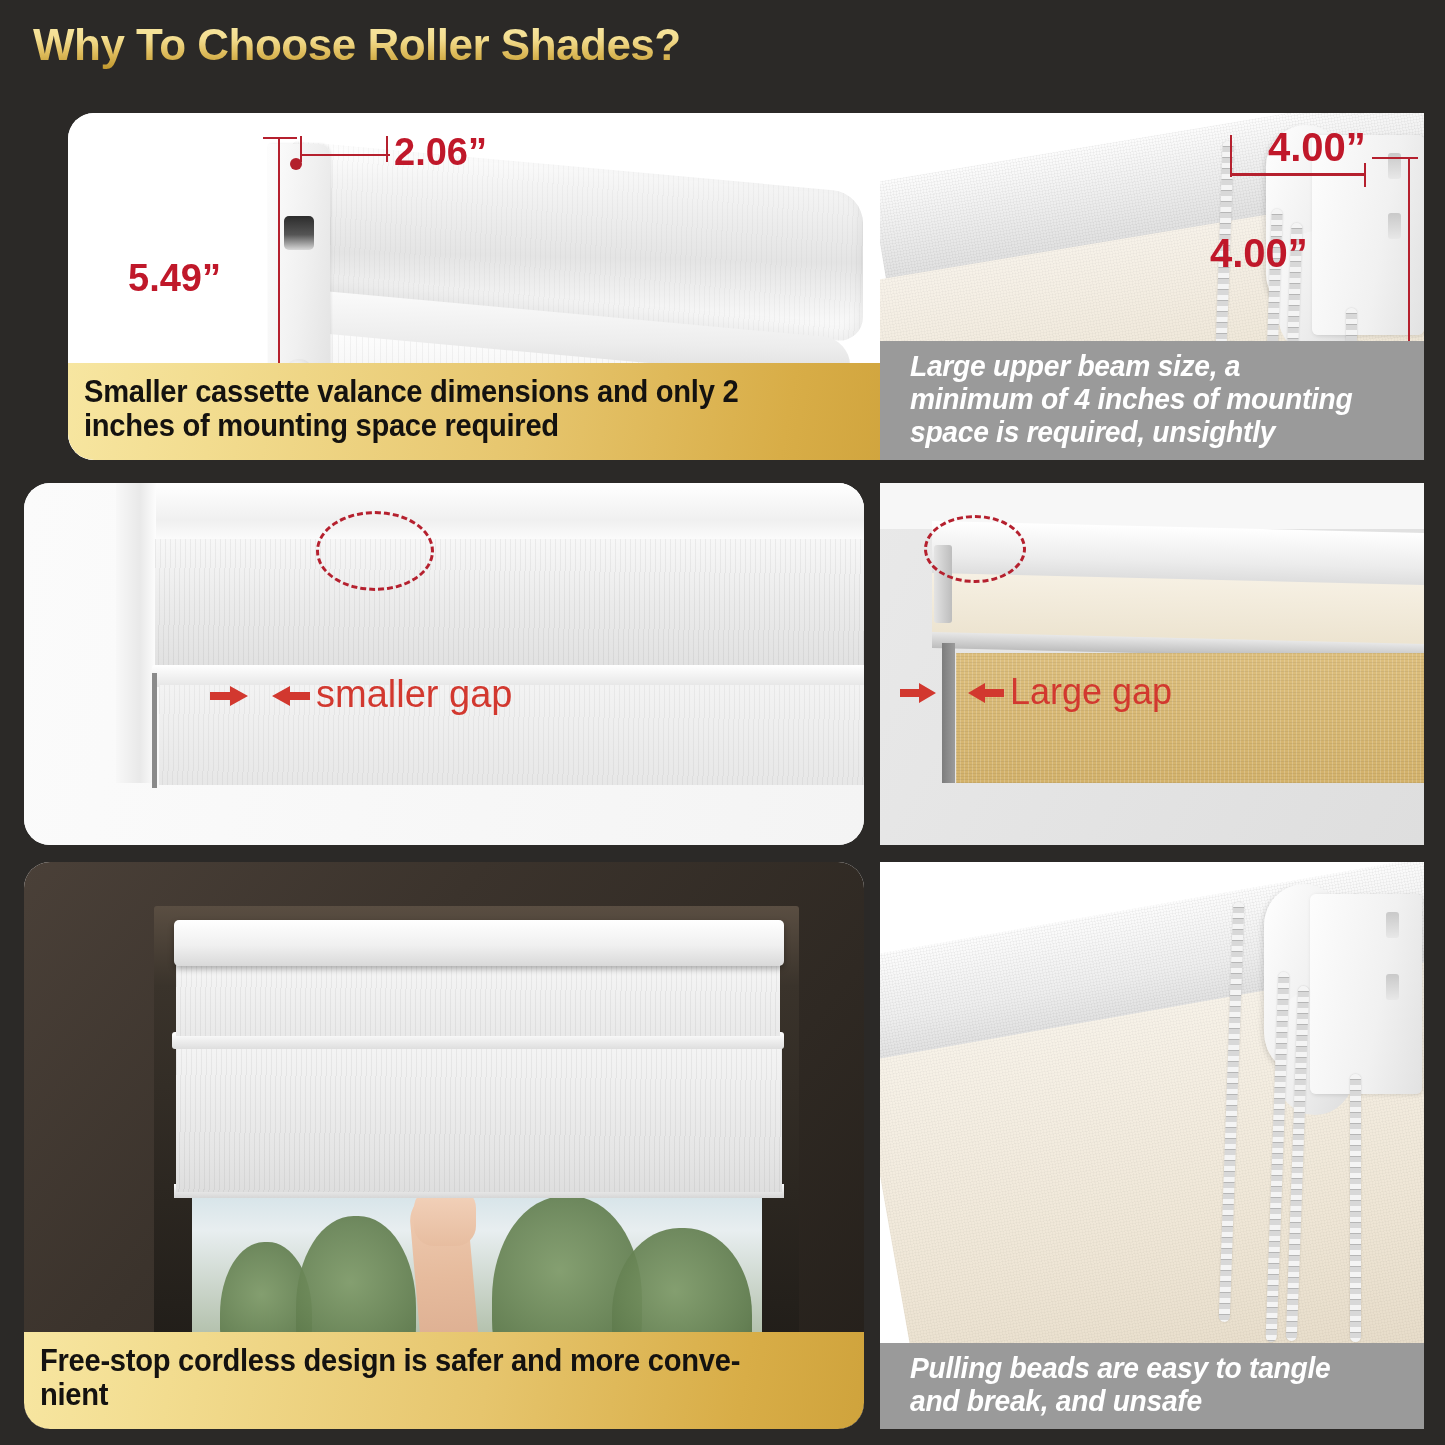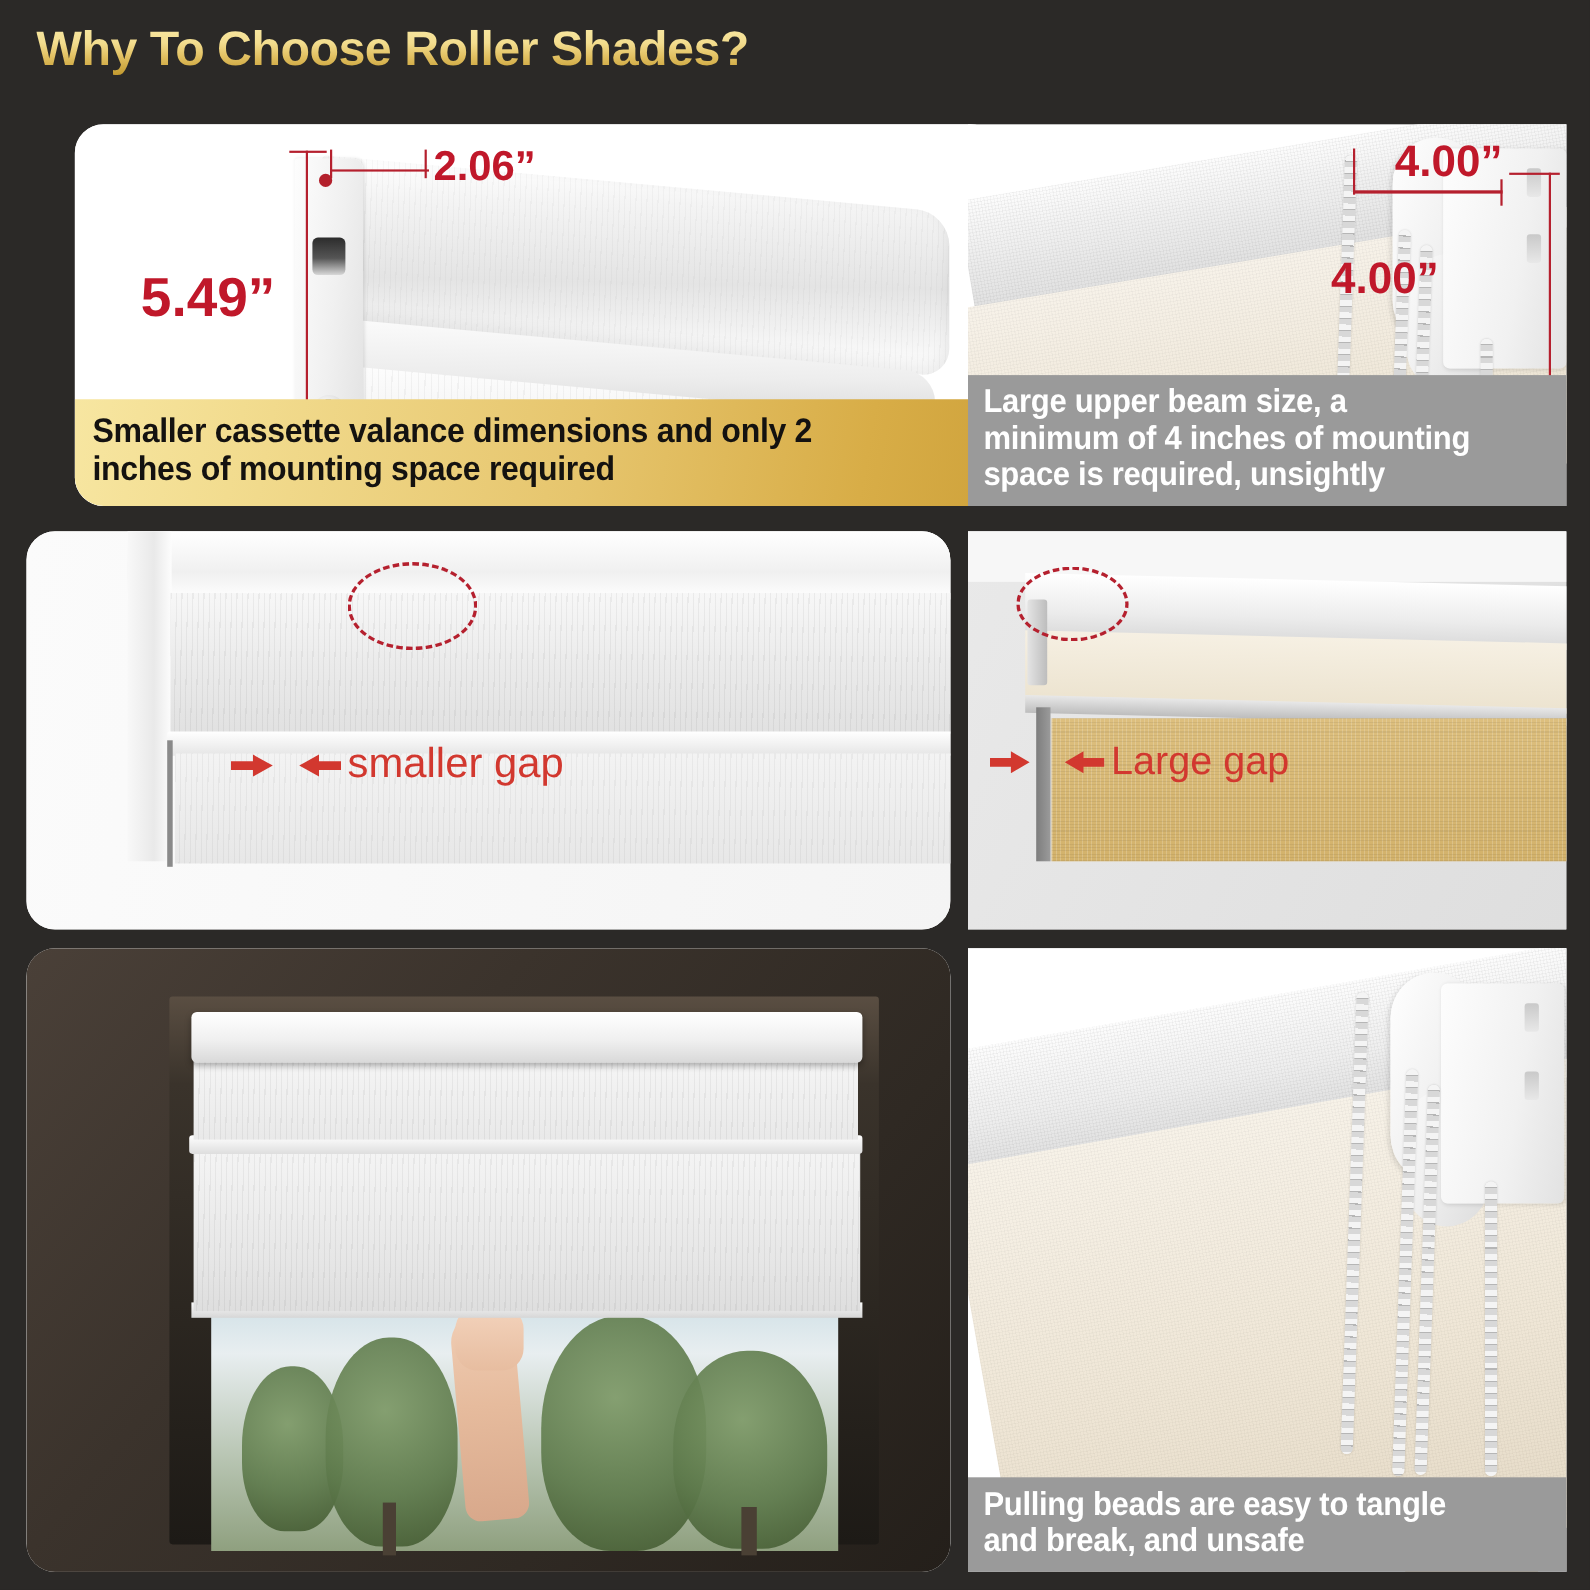--- a/index.html
+++ b/index.html
@@ -37,21 +37,21 @@
   .art{position:absolute;inset:0;}
 
   
   .cap{position:absolute;left:0;right:0;bottom:0;box-sizing:border-box;}
   .cap.gold{
     background:linear-gradient(100deg,#f7e6a1 0%,#f2dc8f 18%,#e6c56d 55%,#d8ad47 85%,#cfa33c 100%);
     color:#141210;padding:12px 16px 18px 16px;
     border-bottom-left-radius:26px;border-bottom-right-radius:26px;
   }
   .cap.gray{
-    background:#9a9a9a;color:#ffffff;padding:8px 14px 12px 14px;
+    background:#9a9a9a;color:#ffffff;padding:8px 14px 12px 30px;font-style:italic;
   }
   .cap .line{
     font-weight:bold;font-size:31px;line-height:1.08;
     letter-spacing:-0.3px;
     transform:scaleX(0.94);transform-origin:left center;
     white-space:nowrap;
   }
   .cap.gray .line{font-size:30px;line-height:1.10;}
 
   
@@ -262,21 +262,21 @@
       </div>
 
       <div class="rline" style="left:232px;top:23px;width:2px;height:26px;"></div>
       <div class="rline" style="left:318px;top:23px;width:2px;height:26px;"></div>
       <div class="rline" style="left:232px;top:41px;width:90px;height:2px;"></div>
       <div class="dim" style="left:326px;top:18px;font-size:38px;">2.06”</div>
 
       <div class="rline" style="left:210px;top:24px;width:2px;height:279px;"></div>
       <div class="rline" style="left:195px;top:24px;width:34px;height:2px;"></div>
       <div class="rline" style="left:195px;top:301px;width:34px;height:2px;"></div>
-      <div class="dim" style="left:60px;top:128px;font-size:50px;">5.49”</div>
+      <div class="dim" style="left:60px;top:144px;font-size:38px;">5.49”</div>
     </div>
 
     <div class="cap gold">
       <div class="line">Smaller cassette valance dimensions and only 2</div>
       <div class="line">inches of mounting space required</div>
     </div>
   </div>
 
   <div class="panel right p2">
     <div class="art">
@@ -374,20 +374,24 @@
       </div>
       <div class="hand"></div>
       <div class="fingers"></div>
       <div class="bottombar"></div>
       <div class="fab2"></div>
       <div class="midrail"></div>
       <div class="fab1"></div>
       <div class="headrail"></div>
     </div>
 
+    <div class="cap gold">
+      <div class="line">Free-stop cordless design is safer and more conve-</div>
+      <div class="line">nient</div>
+    </div>
   </div>
 
   <div class="panel right p6">
     <div class="art">
       <div class="bg6"></div>
       <div class="sw"></div>
       <div class="st"></div>
       <div class="sc"></div>
 
       <div class="chain" style="left:346px;top:40px;height:420px;transform:rotate(2deg);"></div>

